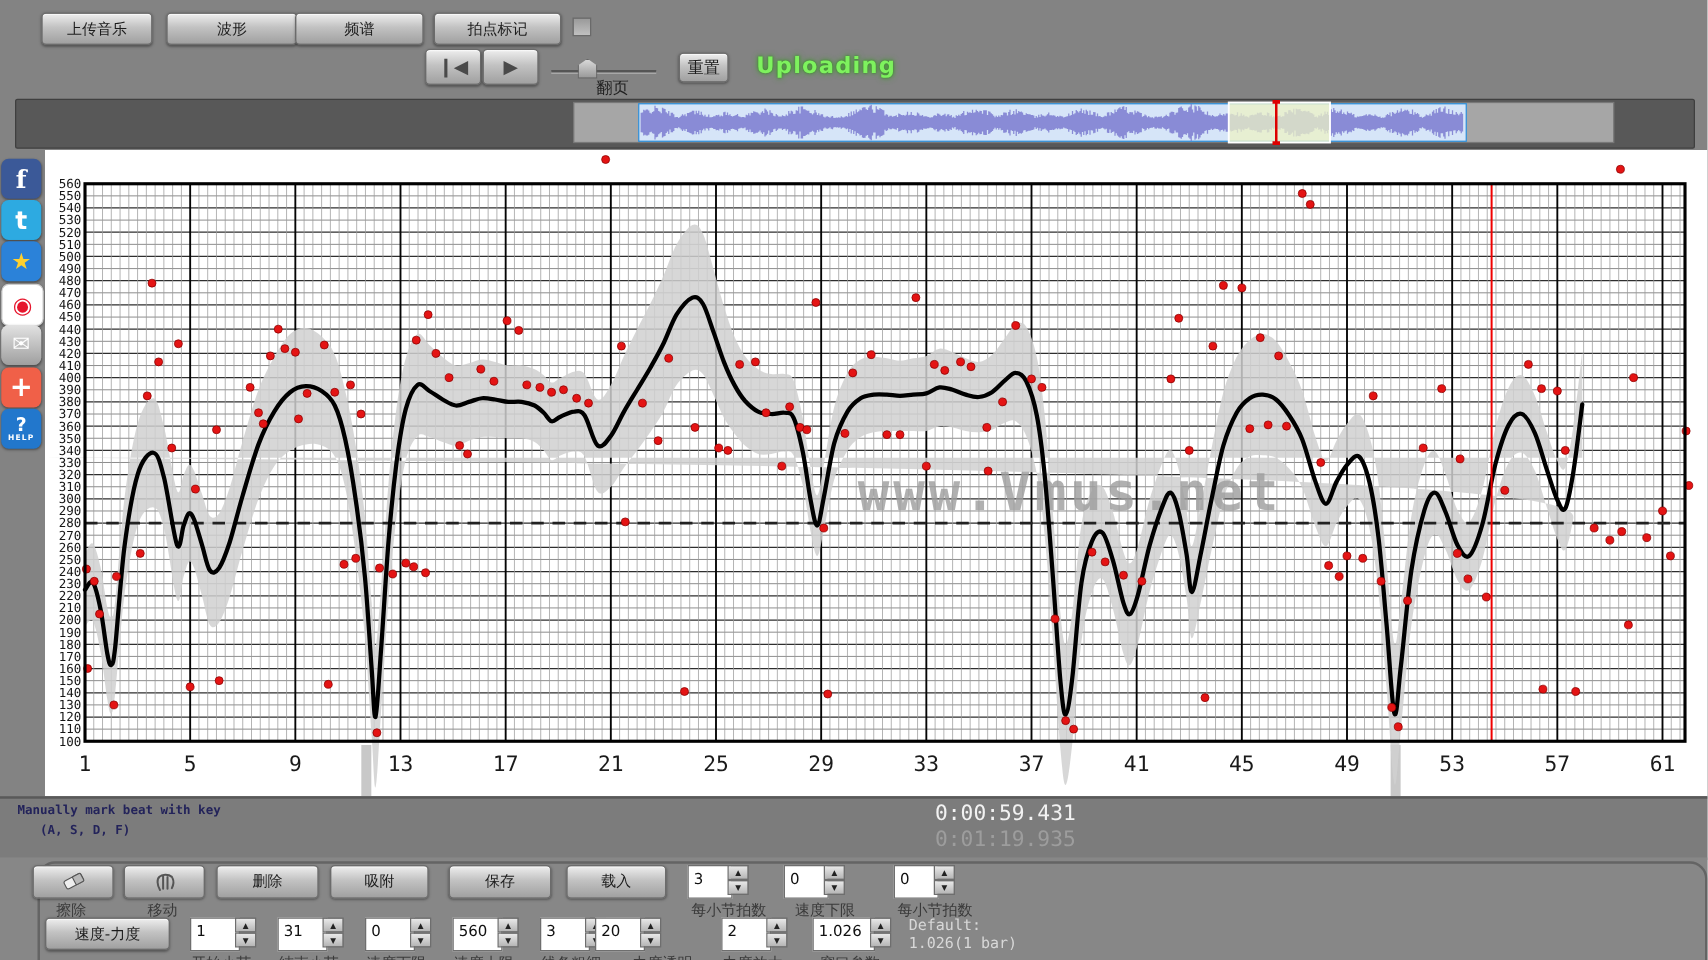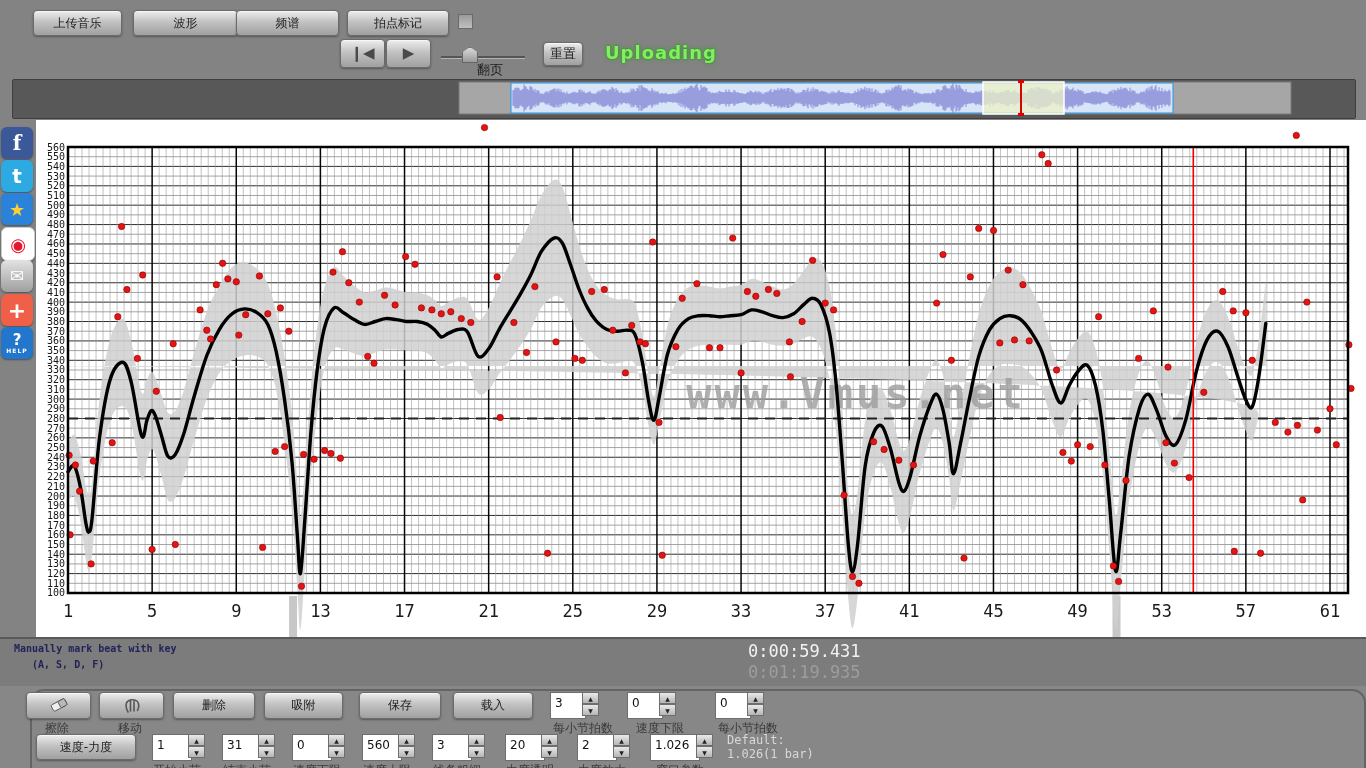--- a/index.html
+++ b/index.html
@@ -660,21 +660,21 @@
       </div>
       <div class="ctl-label" style="left:387px;top:76px;">速度上限</div>
       <div class="spin" style="left:432px;top:48px;width:52px;">
         <div class="box" style="width: 34px;">3</div>
         <div class="arrows" style="left: 36px;">
           <div>▲</div>
           <div>▼</div>
         </div>
       </div>
       <div class="ctl-label" style="left:457px;top:76px;">线条粗细</div>
-      <div class="spin" style="left:505px;top:48px;width:40px;">
+      <div class="spin" style="left:476px;top:48px;width:40px;">
         <div class="box" style="width: 34px;">20</div>
         <div class="arrows" style="left: 36px;">
           <div>▲</div>
           <div>▼</div>
         </div>
       </div>
       <div class="ctl-label" style="left:530px;top:76px;">力度透明</div>
       <div class="spin" style="left:577px;top:48px;width:52px;">
         <div class="box" style="width: 34px;">2</div>
         <div class="arrows" style="left: 36px;">

